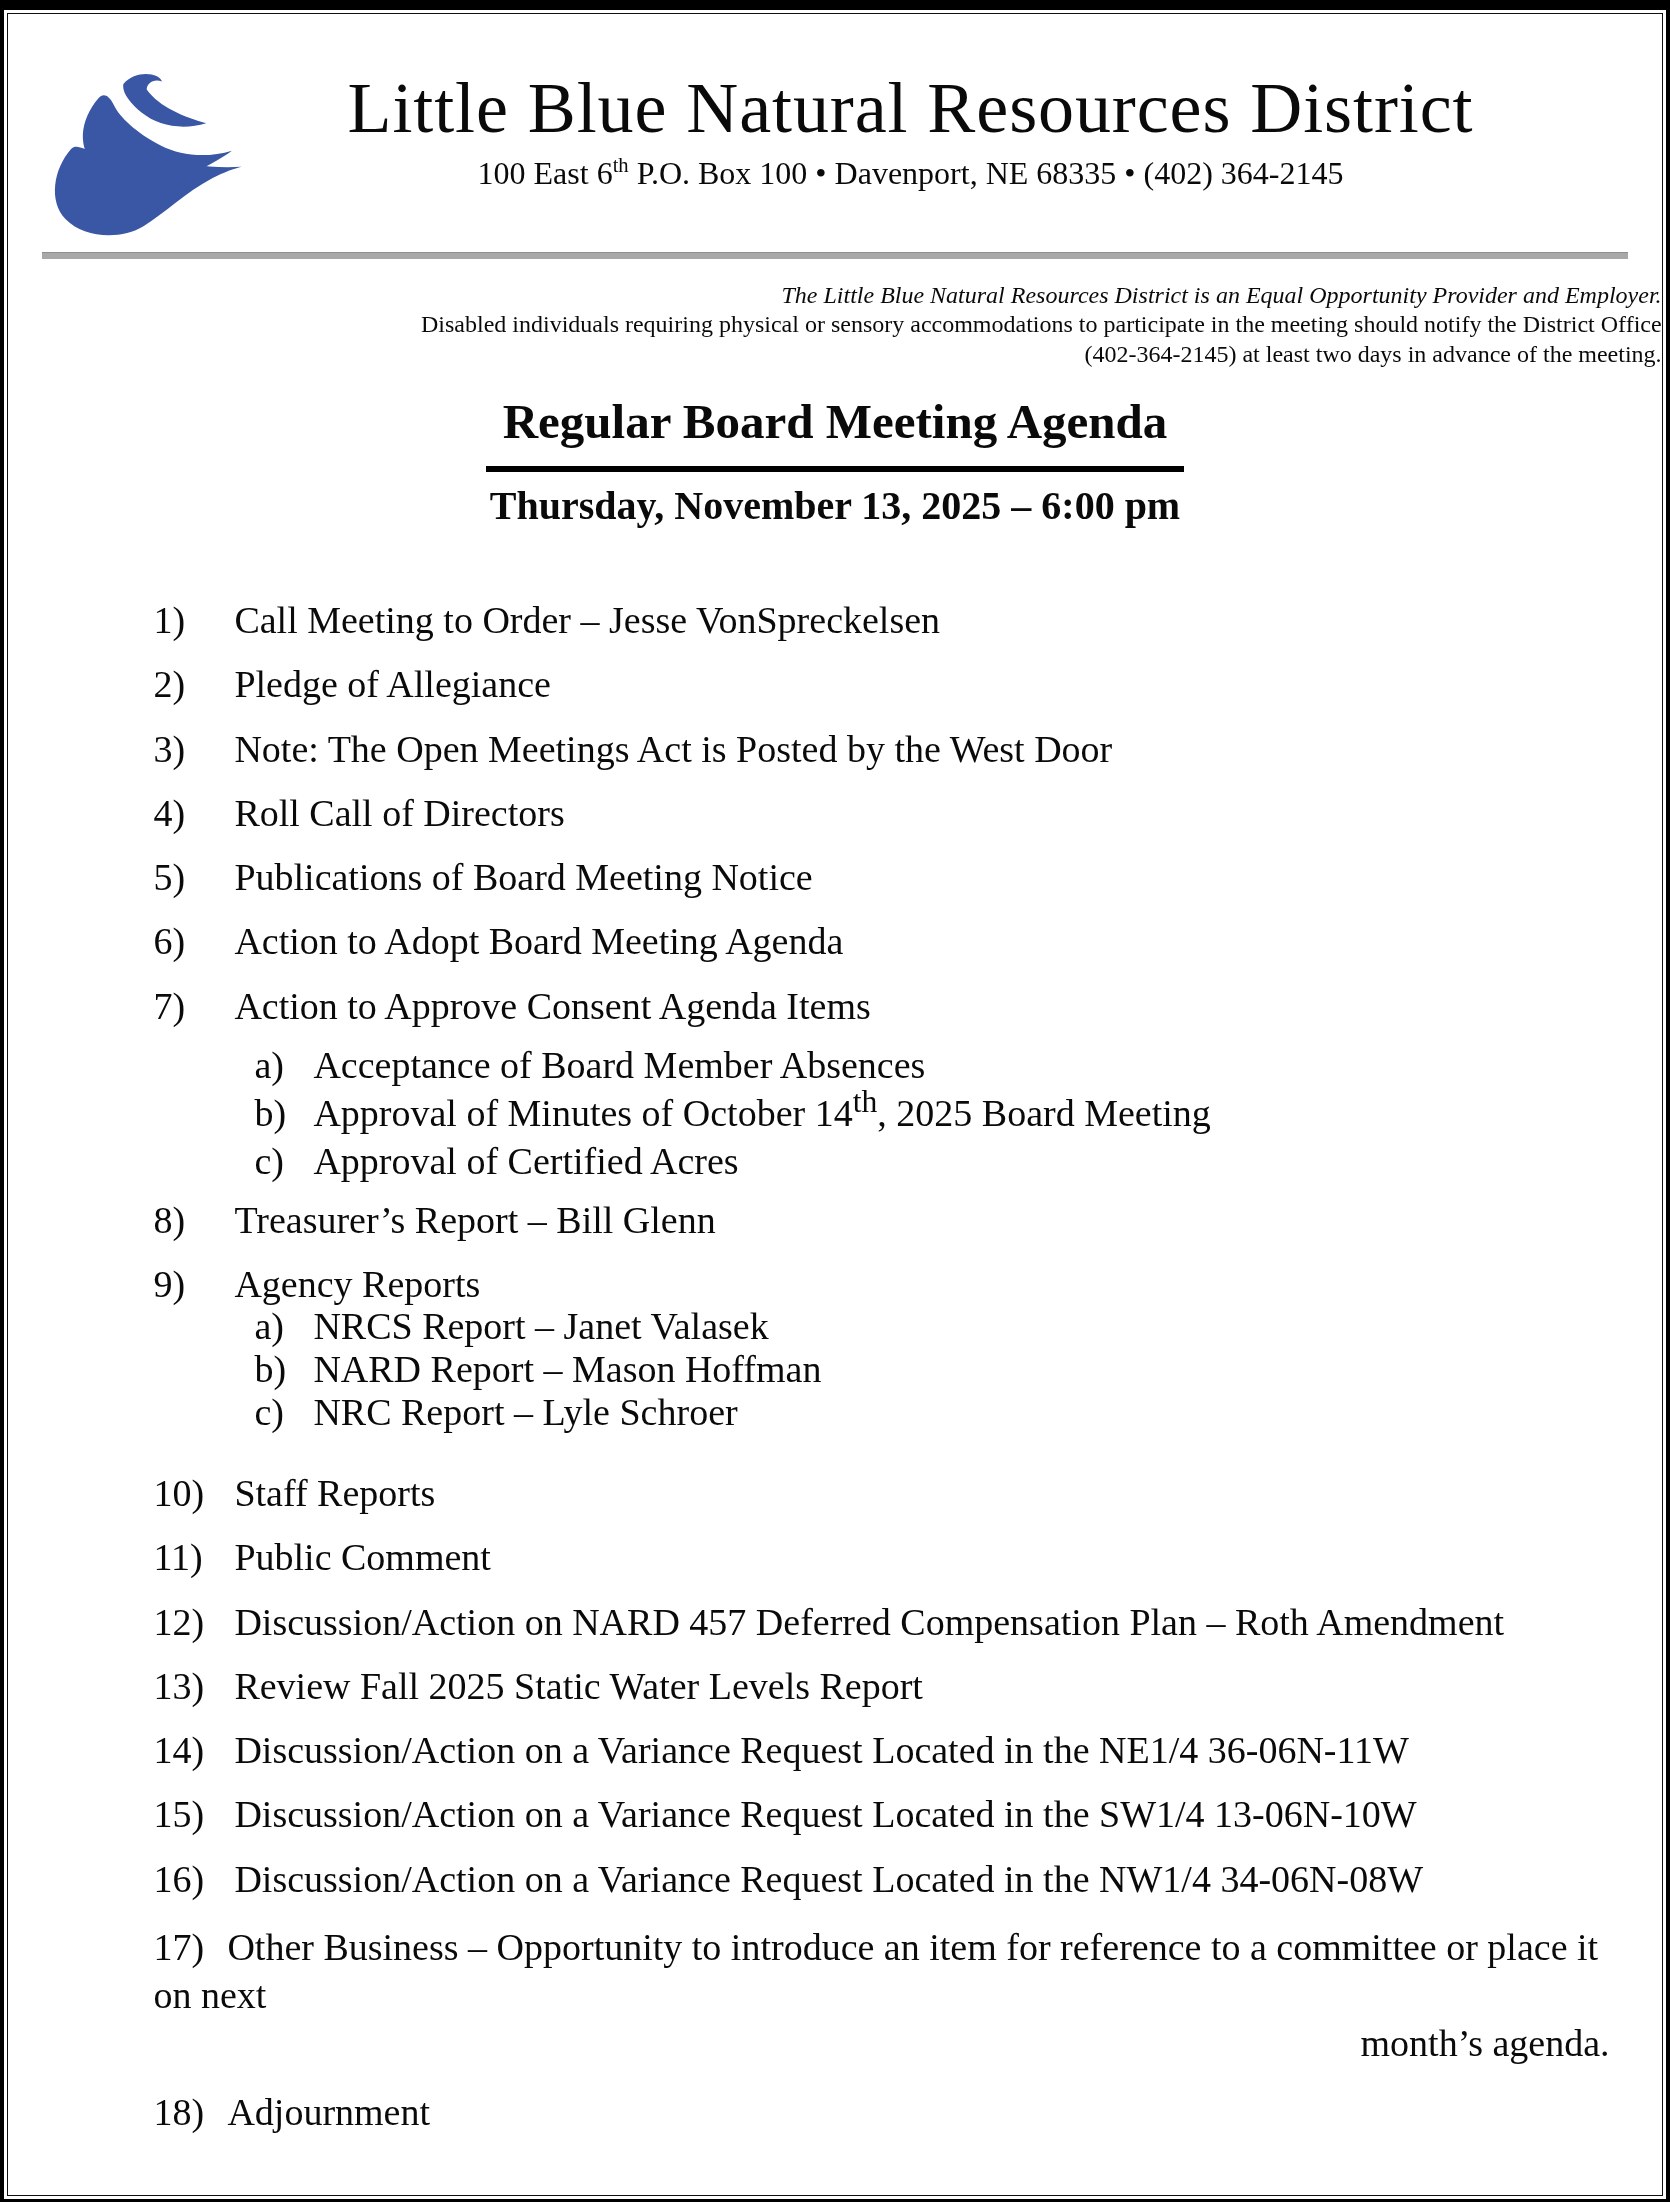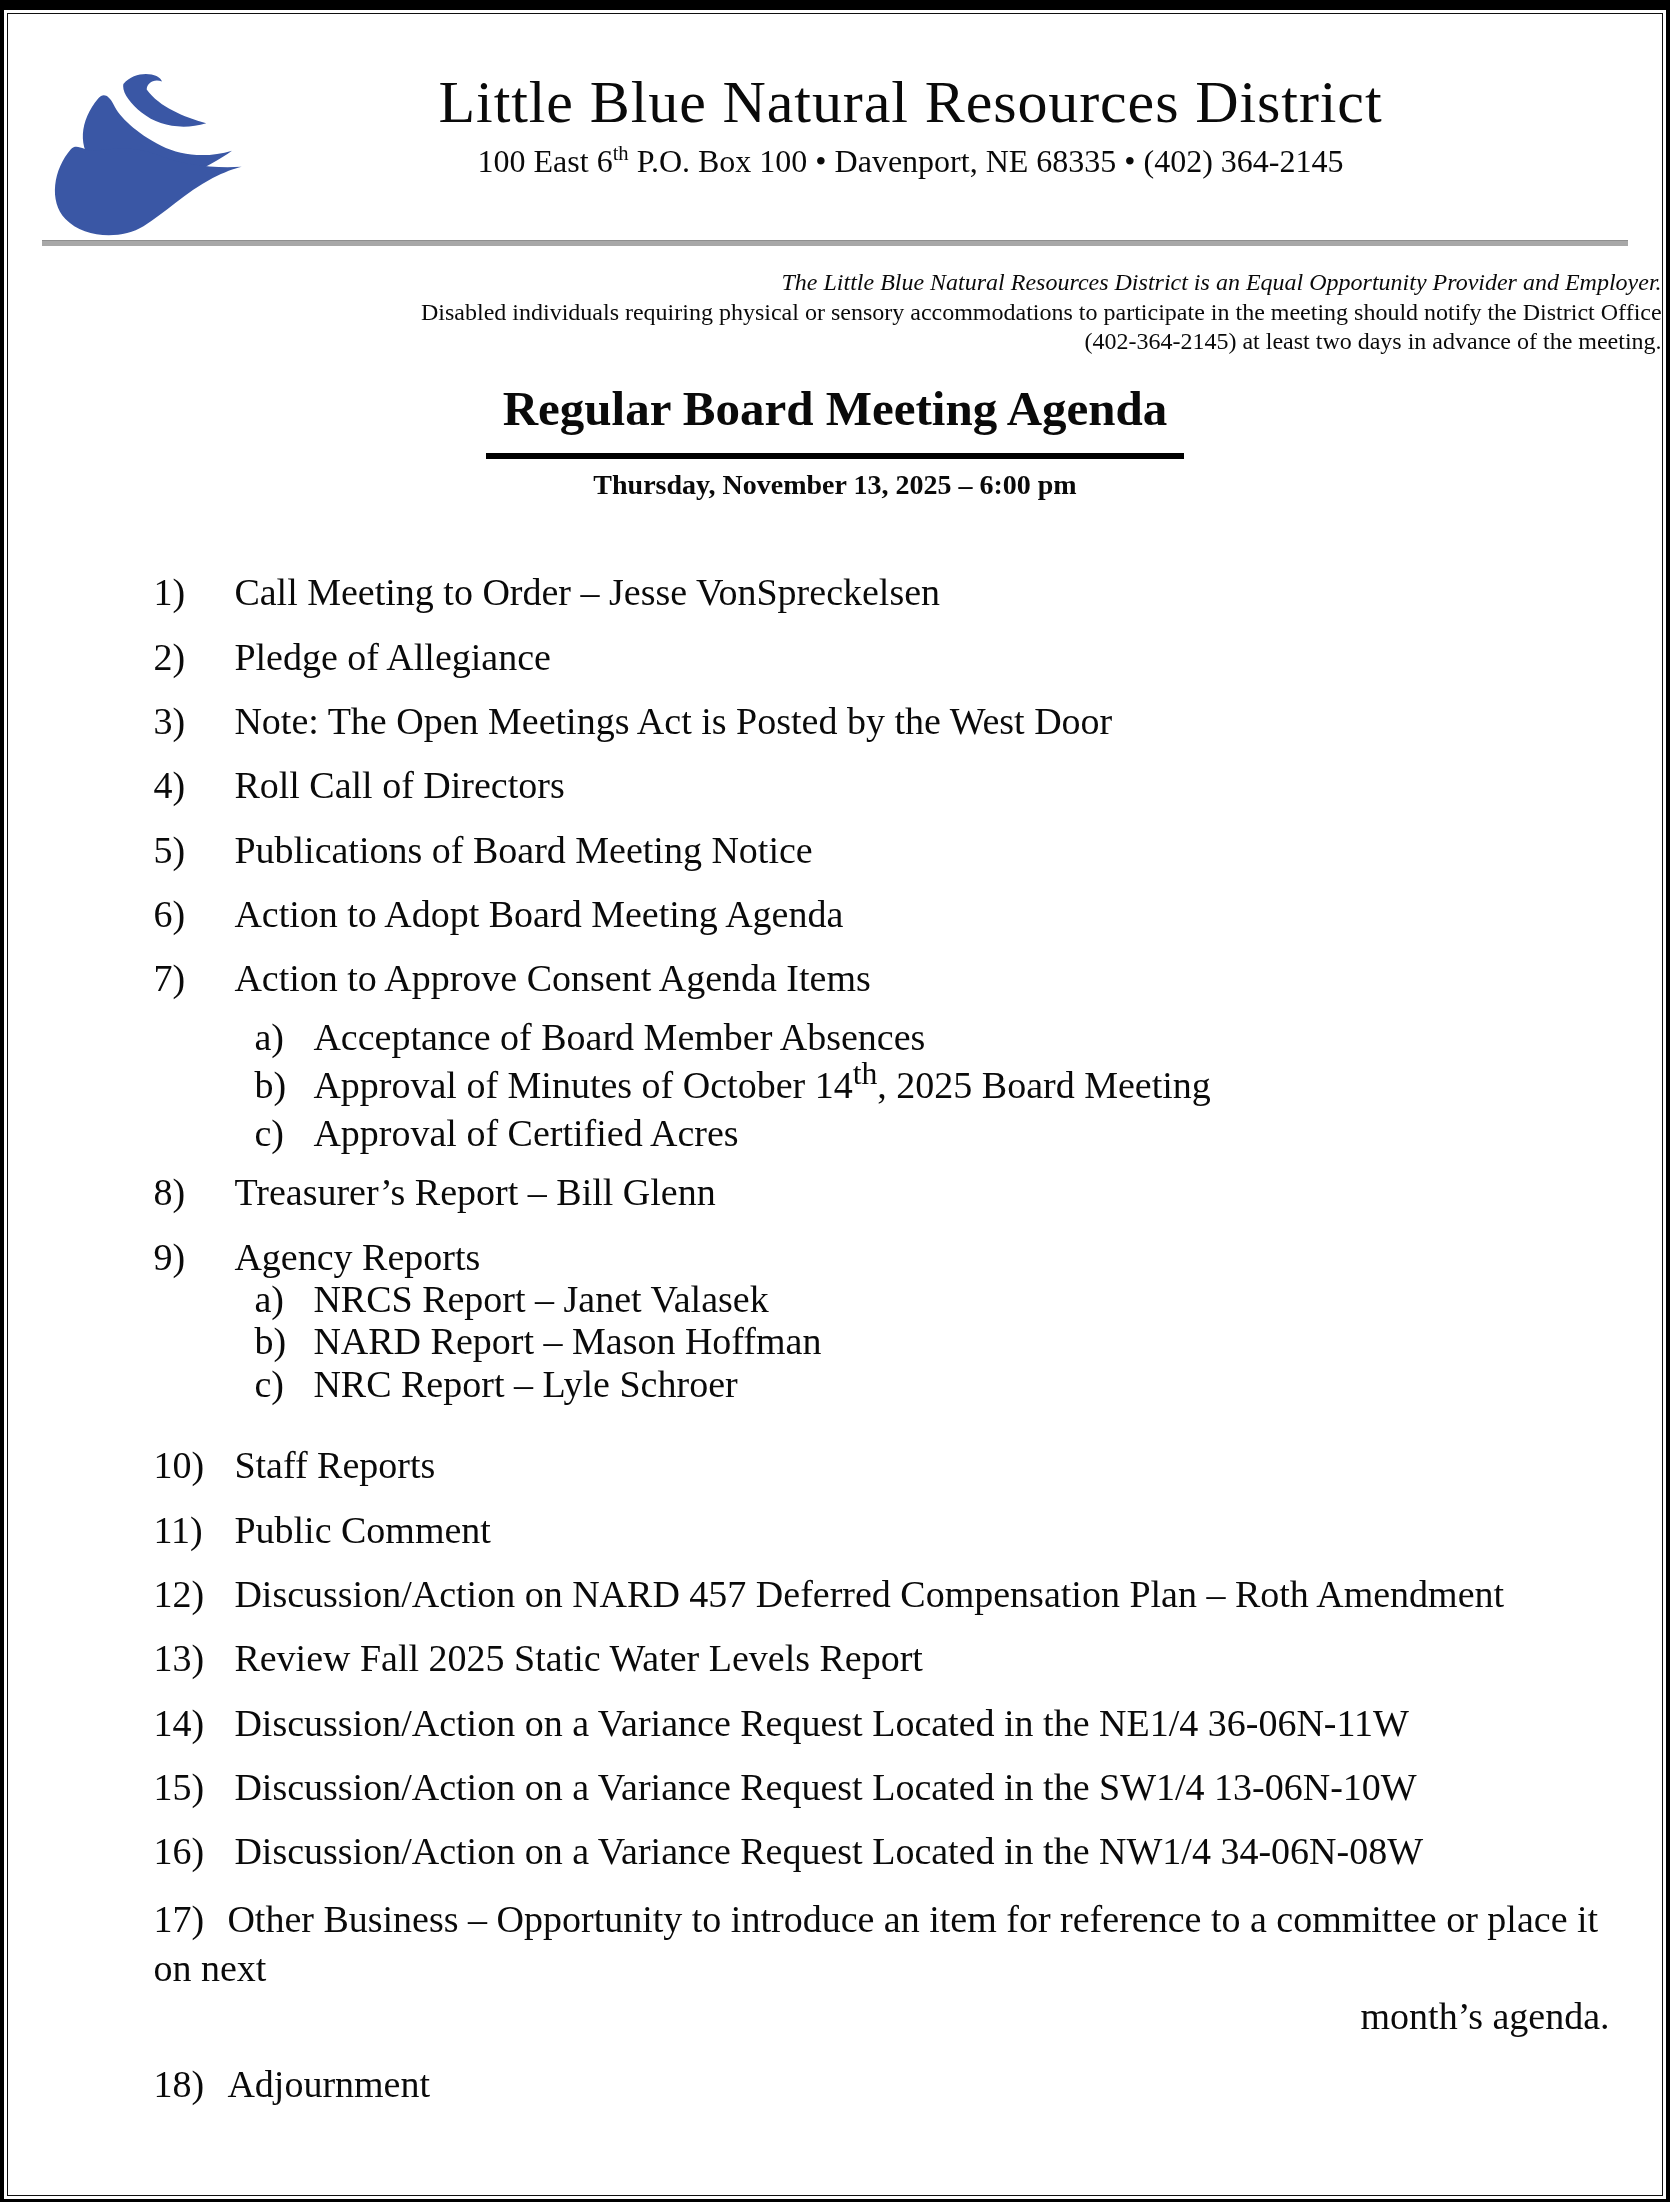--- a/index.html
+++ b/index.html
@@ -6,35 +6,35 @@
   body{width:1670px;height:2203px;font-family:"Liberation Serif","DejaVu Serif",serif;color:#0a0a0a;}
   .page-outer{box-sizing:border-box;width:1670px;height:2203px;
     border:4.3px solid #000;border-top:10.3px solid #000;padding:3.4px;background:#fff;}
   .page-inner{box-sizing:border-box;width:100%;height:100%;border:1.7px solid #111;
     overflow:hidden;position:relative;background:#fff;}
 
   
   .header{position:relative;padding-top:50px;}
   .logo{position:absolute;left:38px;top:57px;width:203px;height:169px;}
   .header-text{margin-left:151px;text-align:center;}
-  .org-name{font-size:60px;font-weight:normal;line-height:1.05;margin:6.9px 0 0 0;letter-spacing:0.9px;}
+  .org-name{font-size:72px;font-weight:normal;line-height:1.05;margin:6.9px 0 0 0;letter-spacing:0.9px;}
   .org-address{font-size:32px;margin-top:8.6px;}
   .org-address sup{font-size:20.6px;}
 
   .divider{height:5.2px;background:#a8a8a8;border-top:0.9px solid #8f8f8f;margin:60px 34px 0 34px;}
 
   
   .notice{margin-top:22.4px;text-align:right;font-size:24px;line-height:1.22;}
   .notice .l1{font-style:italic;}
 
   
   .agenda-head{text-align:center;margin-top:26px;}
   .agenda-title{display:inline-block;font-size:49px;font-weight:bold;line-height:1.1;
     border-bottom:6px solid #000;padding:0 17px 17px 17px;}
-  .meeting-dt{font-size:28px;font-weight:bold;margin-top:10.3px;}
+  .meeting-dt{font-size:40px;font-weight:bold;margin-top:10.3px;}
 
   
   .agenda{margin:71px 52px 0 145px;font-size:38px;line-height:1.06;}
   .item{display:flex;margin-bottom:24px;}
   .item .num{flex:none;width:81px;}
   .item.tight .num{width:74px;}
   .sub{margin-left:101px;margin-top:-5.2px;margin-bottom:19px;}
   .sub.compact{margin-top:1.7px;margin-bottom:41px;}
   .subitem{display:flex;margin-bottom:7.7px;}
   .sub.compact .subitem{margin-bottom:2.6px;}

